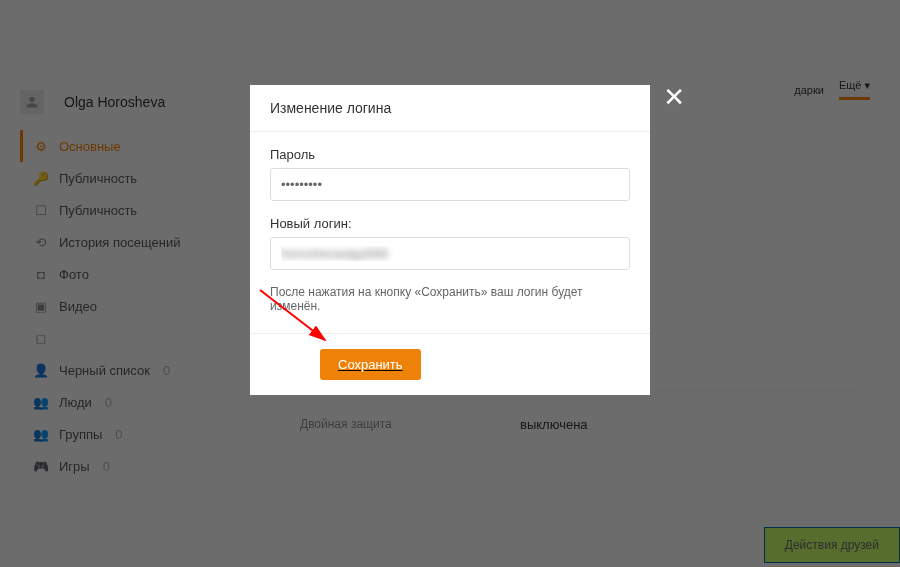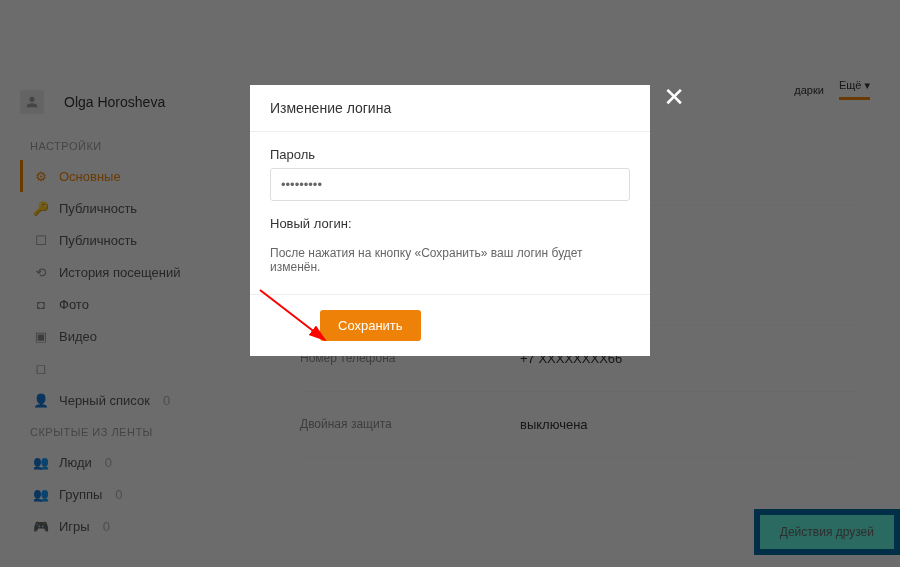--- a/index.html
+++ b/index.html
@@ -16,31 +16,31 @@
 .sidebar-title { color: #999; font-size: 11px; padding: 10px 0 8px 10px; letter-spacing: 0.5px; }
 .sidebar-item { display: flex; align-items: center; gap: 10px; padding: 8px 10px; color: #555; cursor: pointer; border-left: 3px solid transparent; }
 .sidebar-item.active { border-left-color: #ee8208; color: #ee8208; }
 .sidebar-item .icon { width: 16px; height: 16px; display: inline-flex; align-items: center; justify-content: center; color: #888; }
 .sidebar-item.active .icon { color: #ee8208; }
 .sidebar-item .count { color: #aaa; margin-left: 3px; }
 .main { flex: 1; padding: 60px 20px 0 40px; }
 .info-row { display: flex; padding: 25px 0; border-bottom: 1px solid #e8e8e8; }
 .info-label { width: 220px; color: #888; font-size: 12px; }
 .info-value { color: #333; font-size: 13px; }
-.bottom-panel { position: absolute; bottom: 12px; right: 0; background: #5eead4; border: 6px solid #0369a1; padding: 10px 20px; font-size: 12px; color: #666; }
+.bottom-panel { position: absolute; bottom: 4px; right: 0; background: #bef264; border: 1px solid #0369a1; padding: 10px 20px; font-size: 12px; color: #666; }
 .overlay { position: absolute; inset: 0; background: rgba(0,0,0,0.55); display: flex; align-items: flex-start; justify-content: center; padding-top: 85px; }
 .modal { background: #fff; width: 400px; position: relative; }
 .modal-header { padding: 15px 20px; border-bottom: 1px solid #eee; font-size: 14px; color: #333; }
 .modal-body { padding: 15px 20px 20px; }
 .form-group { margin-bottom: 15px; }
 .form-label { display: block; margin-bottom: 6px; color: #333; font-size: 13px; }
 .form-input { width: 100%; padding: 8px 10px; border: 1px solid #ddd; border-radius: 3px; font-size: 13px; color: #666; }
 .blurred { color: transparent; text-shadow: 0 0 6px rgba(0,0,0,0.5); }
 .hint { color: #666; font-size: 12px; margin-top: 10px; }
-.modal-footer { border-top: 1px solid #eee; padding: 15px 20px; display: flex; gap: 10px; justify-content: flex-start; padding-left: 70px; }
+.modal-footer { border-top: 1px solid #eee; padding: 15px 20px; display: flex; gap: 10px; justify-content: flex-start; padding-left: 70px; text-decoration: underline; }
 .btn { padding: 8px 18px; border: none; border-radius: 3px; font-size: 13px; cursor: pointer; }
 .btn-primary { background: #ee8208; color: #fff; }
 .btn-secondary { background: #fff; color: #666; border: 1px solid #ccc; }
 .close-btn { position: absolute; top: -3px; right: -35px; color: #fff; font-size: 26px; cursor: pointer; background: none; border: none; }
 .arrow { position: absolute; top: 200px; left: 5px; pointer-events: none; }
 </style>
 </head>
 <body>
 
 <div class="page">
@@ -52,21 +52,20 @@
     </div>
     <span class="user-name">Olga Horosheva</span>
   </div>
 
   <div class="top-nav">
     <span class="nav-item">дарки</span>
     <span class="nav-item nav-more">Ещё ▾</span>
   </div>
 
   <div class="sidebar">
-    <div class="sidebar-title">НАСТРОЙКИ</div>
     <div class="sidebar-item active">
         <span class="icon">⚙</span>
         <span>Основные</span>
       </div>
     <div class="sidebar-item">
         <span class="icon">🔑</span>
         <span>Публичность</span>
       </div>
     <div class="sidebar-item">
         <span class="icon">☐</span>
@@ -86,21 +85,20 @@
       </div>
     <div class="sidebar-item">
         <span class="icon">◻</span>
       </div>
     <div class="sidebar-item">
         <span class="icon">👤</span>
         <span>Черный список</span>
         <span class="count">0</span>
       </div>
 
-    <div class="sidebar-title">СКРЫТЫЕ ИЗ ЛЕНТЫ</div>
     <div class="sidebar-item">
         <span class="icon">👥</span>
         <span>Люди</span>
         <span class="count">0</span>
       </div>
     <div class="sidebar-item">
         <span class="icon">👥</span>
         <span>Группы</span>
         <span class="count">0</span>
       </div>
@@ -134,20 +132,21 @@
   <div class="modal">
     <button class="close-btn">✕</button>
     <div class="modal-header">Изменение логина</div>
     <div class="modal-body">
       <div class="form-group">
         <label class="form-label">Пароль</label>
         <input class="form-input" type="text" value="•••••••••" style="">
       </div>
       <div class="form-group">
         <label class="form-label">Новый логин:</label>
+        <input class="form-input blurred" type="text" value="horoshevaolga588" style="">
       </div>
       <div class="hint">После нажатия на кнопку «Сохранить» ваш логин будет изменён.</div>
     </div>
     <div class="modal-footer">
       <button class="btn btn-primary">Сохранить</button>
     </div>
     <svg class="arrow" width="100" height="100">
       <defs>
           <marker id="ah" markerWidth="10" markerHeight="10" refX="8" refY="3" orient="auto">
             <path d="M0,0 L0,6 L9,3 z" fill="red"></path>

